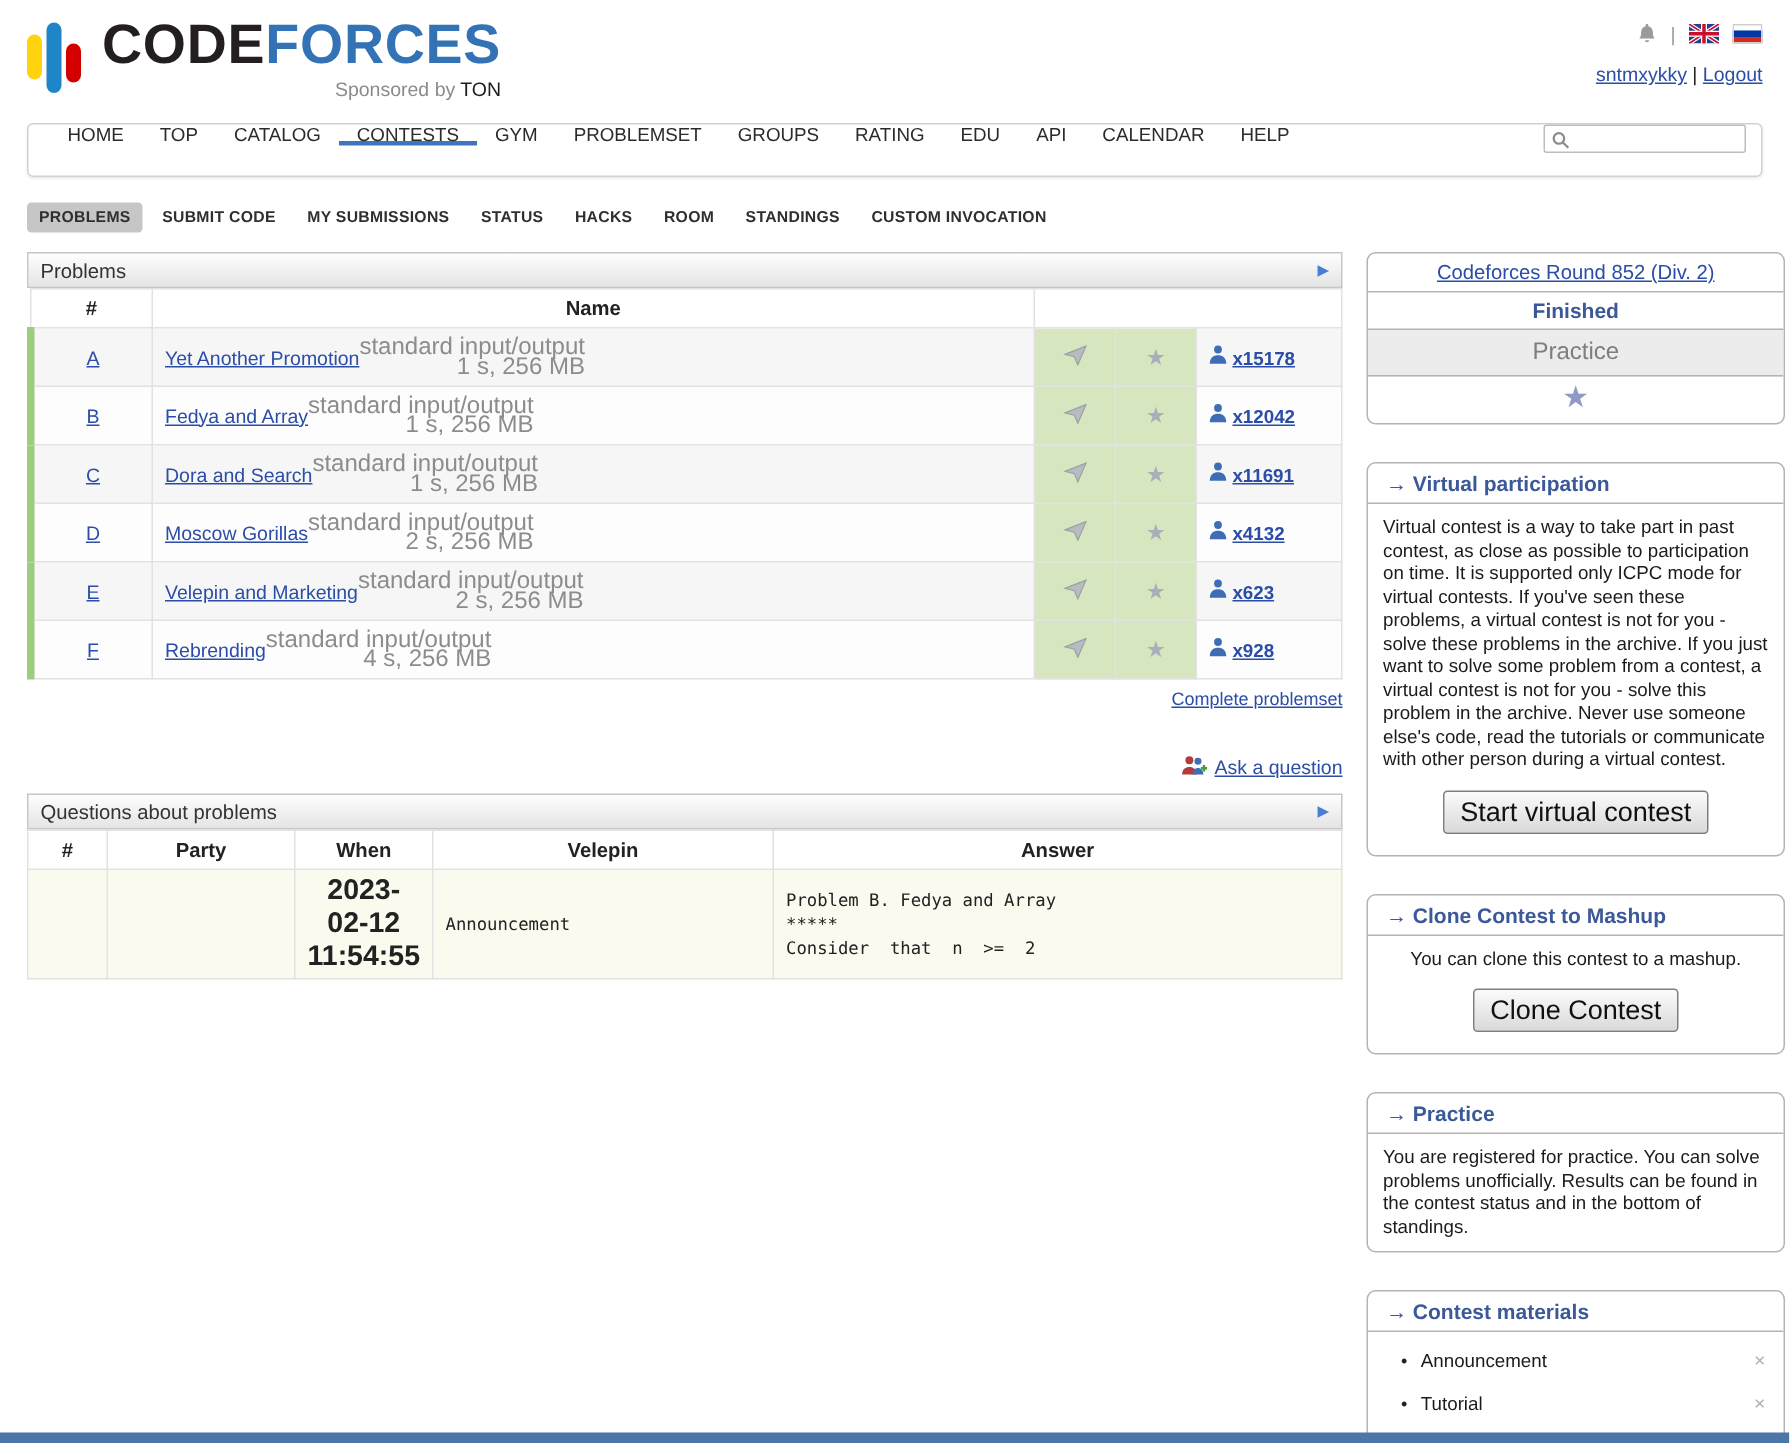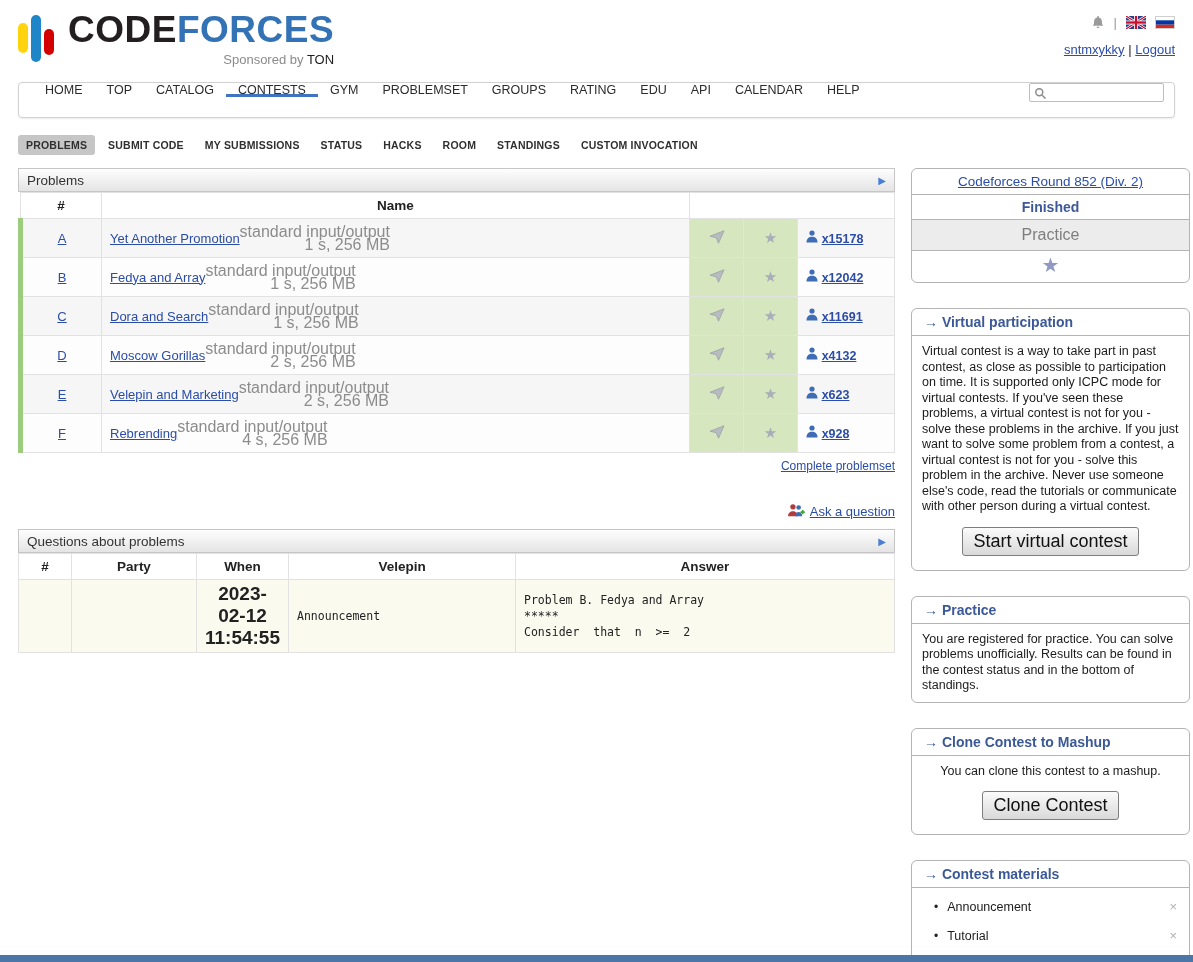--- a/index.html
+++ b/index.html
@@ -396,30 +396,30 @@
 
       <div class="side-box">
         <div class="box-caption">→ Virtual participation</div>
         <div class="box-body">Virtual contest is a way to take part in past contest, as close as possible to participation on time. It is supported only ICPC mode for virtual contests. If you've seen these problems, a virtual contest is not for you - solve these problems in the archive. If you just want to solve some problem from a contest, a virtual contest is not for you - solve this problem in the archive. Never use someone else's code, read the tutorials or communicate with other person during a virtual contest.</div>
         <div class="box-button-row">
           <button class="cf-btn">Start virtual contest</button>
         </div>
       </div>
 
       <div class="side-box">
-        <div class="box-caption">→ Practice</div>
-        <div class="box-body">You are registered for practice. You can solve problems unofficially. Results can be found in the contest status and in the bottom of standings.</div>
-      </div>
-
-      <div class="side-box">
         <div class="box-caption">→ Clone Contest to Mashup</div>
         <div class="box-body center">You can clone this contest to a mashup.</div>
         <div class="box-button-row">
           <button class="cf-btn">Clone Contest</button>
         </div>
+      </div>
+
+      <div class="side-box">
+        <div class="box-caption">→ Practice</div>
+        <div class="box-body">You are registered for practice. You can solve problems unofficially. Results can be found in the contest status and in the bottom of standings.</div>
       </div>
 
       <div class="side-box">
         <div class="box-caption">→ Contest materials</div>
         <ul class="materials-list">
           <li>
             <span class="bullet">•</span>
             <span class="mat-label">Announcement</span>
             <span class="mat-close">×</span>
           </li>

